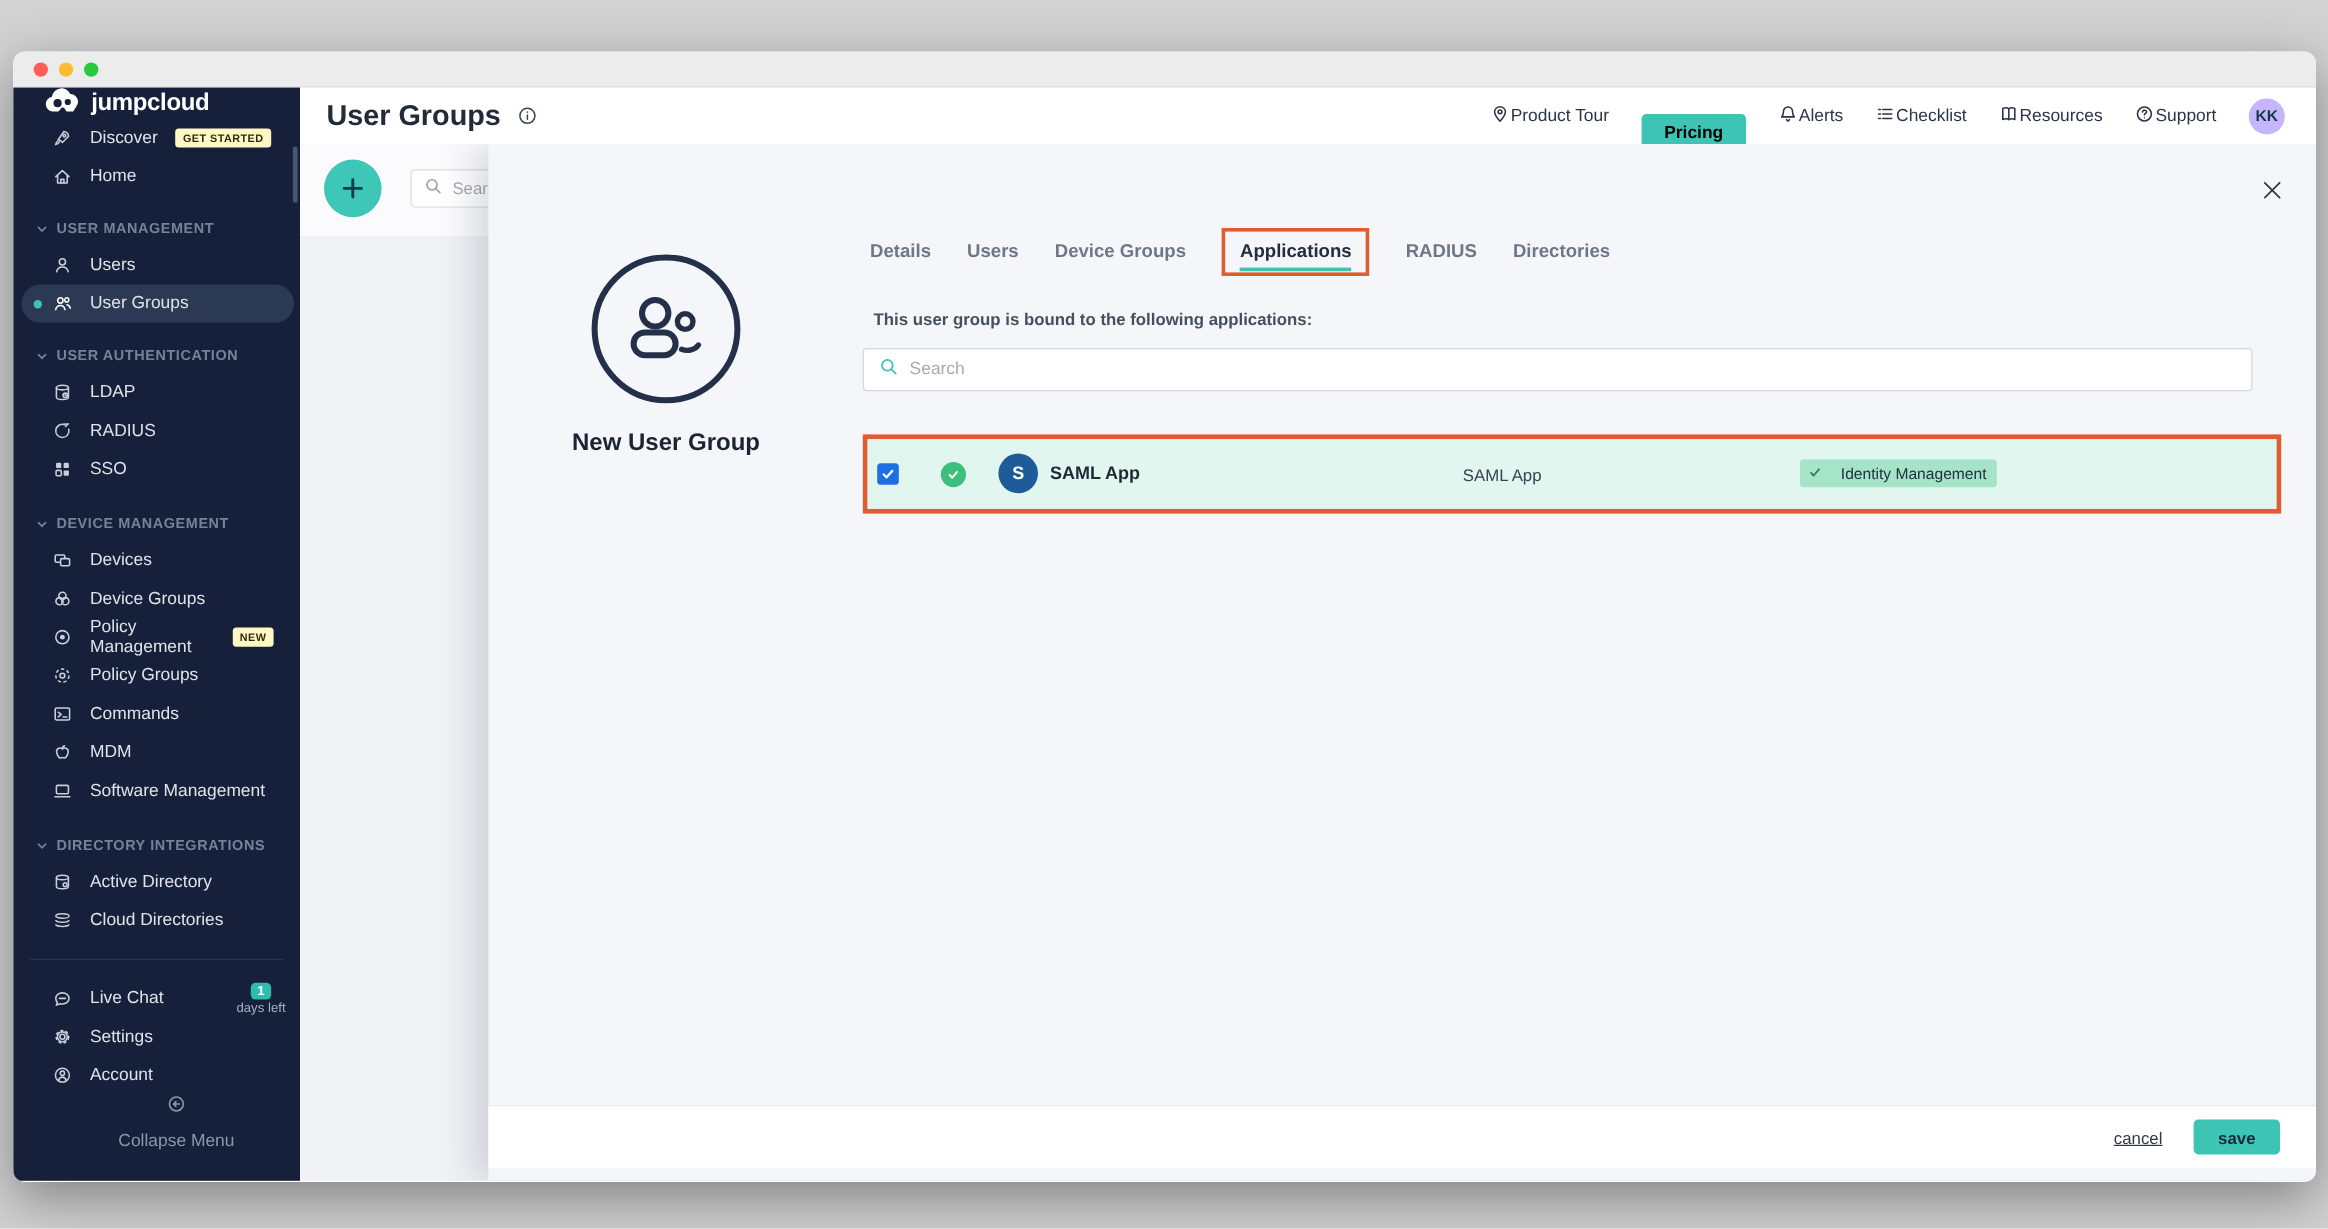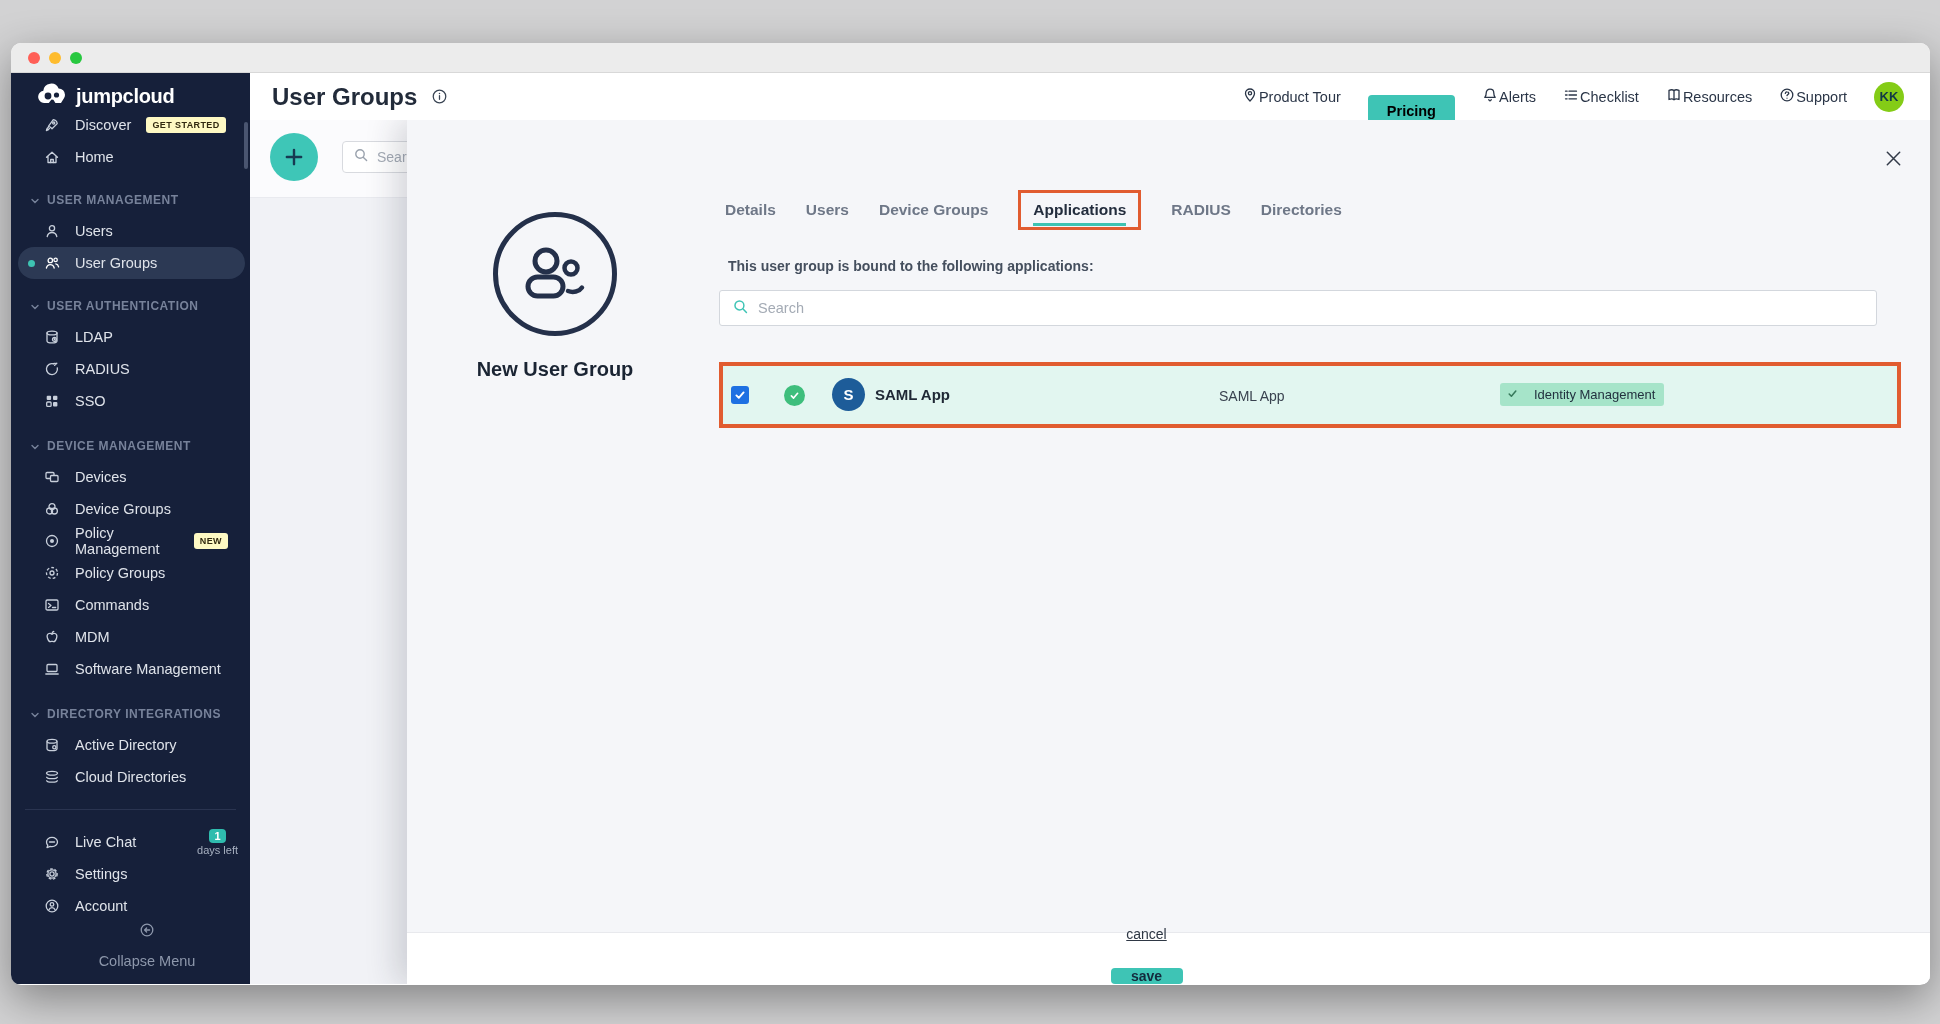--- a/index.html
+++ b/index.html
@@ -8,21 +8,21 @@
   .screen { position:relative; width:1940px; height:1024px; background:#d2d2d3; overflow:hidden; }
   .window { position:absolute; left:11px; top:43px; width:1919px; height:942px; border-radius:10px;
             overflow:hidden; background:#fff; box-shadow:0 14px 44px rgba(0,0,0,.38); }
   
   .titlebar { height:30px; background:#ececec; border-bottom:1px solid #d8d8d8; display:flex; align-items:center; padding-left:17px; gap:9px; }
   .tl { width:12px; height:12px; border-radius:50%; }
   .tl.red{ background:#ff5f57; } .tl.yellow{ background:#febc2e; } .tl.green{ background:#28c840; }
   
   .wbody { display:flex; height:911px; }
   
-  .sidebar { width:239px; flex:none; background:#16203a; position:relative; display:flex; flex-direction:column; padding-top:10px; color:#dfe3ea; }
+  .sidebar { width:239px; flex:none; background:#16203a; position:relative; display:flex; flex-direction:column; color:#dfe3ea; }
   .sb-scroll-thumb { position:absolute; right:2px; top:49px; width:4px; height:47px; border-radius:2px; background:#4a5570; }
   .logo { height:26px; display:flex; align-items:center; padding-left:24px; gap:7px; }
   .logo-text { color:#fff; font-size:20px; font-weight:bold; letter-spacing:-.3px; }
   .s-item { height:32px; display:flex; align-items:center; padding-left:33px; gap:15px; font-size:14.5px; color:#dfe3ea; cursor:pointer; position:relative; }
   .s-item:first-of-type { margin-top:14px; }
   .s-ico { width:16px; height:16px; flex:none; display:flex; align-items:center; justify-content:center; }
   .s-ico svg { display:block; }
   .s-sec { height:30px; margin-top:12px; display:flex; align-items:center; gap:8px; padding-left:20px;
            font-size:12px; font-weight:bold; letter-spacing:.5px; color:#77829a; }
   .s-sec.mt14 { margin-top:14px; }
@@ -37,21 +37,21 @@
   .chat-sub { font-size:11px; color:#a7b0c0; }
   .s-item.muted { color:#8d97ab;flex-direction:column; }
   
   .main { flex:1; display:flex; flex-direction:column; position:relative; min-width:0; }
   .topbar { height:47px; background:#fff; display:flex; align-items:center; padding:0 26px 0 22px; flex:none; }
   .page-title { font-size:24px; font-weight:bold; color:#222b3a; }
   .title-info { margin-left:14px; display:flex; }
   .tb-actions { margin-left:auto; display:flex; align-items:center; gap:27px; }
   .tb-item { display:flex; align-items:center; gap:1px; font-size:14.5px; color:#2a3547; cursor:pointer; }
   .btn-pricing { background:#3ec4b5; color:#000000; font-weight:bold; font-size:14.5px; padding:8px 19px; border-radius:4px; border:none; cursor:pointer;margin-top:28px; }
-  .avatar-kk { width:30px; height:30px; border-radius:50%; background:#84cc16; color:#123a45; font-size:13px; font-weight:bold;
+  .avatar-kk { width:30px; height:30px; border-radius:50%; background:#c4b5fd; color:#123a45; font-size:13px; font-weight:bold;
                display:flex; align-items:center; justify-content:center; cursor:pointer; }
   
   .content { flex:1; position:relative; background:#f1f2f6; overflow:hidden; }
   .page-toolbar { position:absolute; left:0; right:0; top:0; height:78px; background:#fbfbfd; border-bottom:1px solid #e9eaef; }
   .btn-plus { position:absolute; left:20px; top:13px; width:48px; height:48px; border-radius:50%; background:#3ec6b7;
               display:flex; align-items:center; justify-content:center; cursor:pointer; border:none; }
   .page-search { position:absolute; left:92px; top:21px; width:230px; height:32px; background:#fff; border:1px solid #d8dadf;
                  border-radius:4px; display:flex; align-items:center; padding-left:10px; gap:8px; }
   .page-search input { border:none; outline:none; font-size:14px; color:#333; width:150px; background:transparent; font-family:inherit; }
   .page-search input::placeholder { color:#a4abb5; }
@@ -79,22 +79,22 @@
   .app-row { position:absolute; inset:0; background:#e2f6f0; display:flex; align-items:center; cursor:pointer; }
   .app-row .checkbox { position:absolute; left:8px; top:20px; }
   .status-ico { position:absolute; left:61px; top:19px; width:21px; height:21px; border-radius:50%; background:#3ebe7c;
                 display:flex; align-items:center; justify-content:center; }
   .row-avatar { position:absolute; left:109px; top:12px; width:33px; height:33px; border-radius:50%; background:#1d5c99; color:#fff;
                 font-size:15px; font-weight:bold; display:flex; align-items:center; justify-content:center; }
   .row-name { position:absolute; left:152px; top:20px; font-size:15px; font-weight:bold; color:#1f2835; }
   .row-label { position:absolute; left:496px; top:22px; font-size:14px; color:#39424f; }
   .func-pill { position:absolute; left:777px; top:17px; background:#a6e4c9; border-radius:3px; padding:4px 9px 4px 7px;
                display:flex; align-items:center; gap:16px; font-size:13px; color:#22313f; }
-  .modal-footer { position:absolute; left:0; right:0; bottom:0; height:52px; background:#fff; border-top:1px solid #e8e9ed;
-                  display:flex; align-items:center; justify-content:flex-end; gap:26px; padding-right:44px;flex-direction:column; }
+  .modal-footer { position:absolute; left:0; right:0; bottom:11px; height:52px; background:#fff; border-top:1px solid #e8e9ed;
+                  display:flex; align-items:center; justify-content:flex-end; gap:26px; padding-right:30px; }
   .link-cancel { font-size:14px; color:#2f3845; text-decoration:underline; cursor:pointer; background:none; border:none; font-family:inherit; }
   .btn-save { background:#3ec4b5; color:#132a3d; font-weight:bold; font-size:14px; width:72px; height:29px; border-radius:4px; border:none; cursor:pointer; }
 </style>
 </head>
 <body>
 
 <div class="screen">
  <div class="window">
 
   <div class="titlebar">

